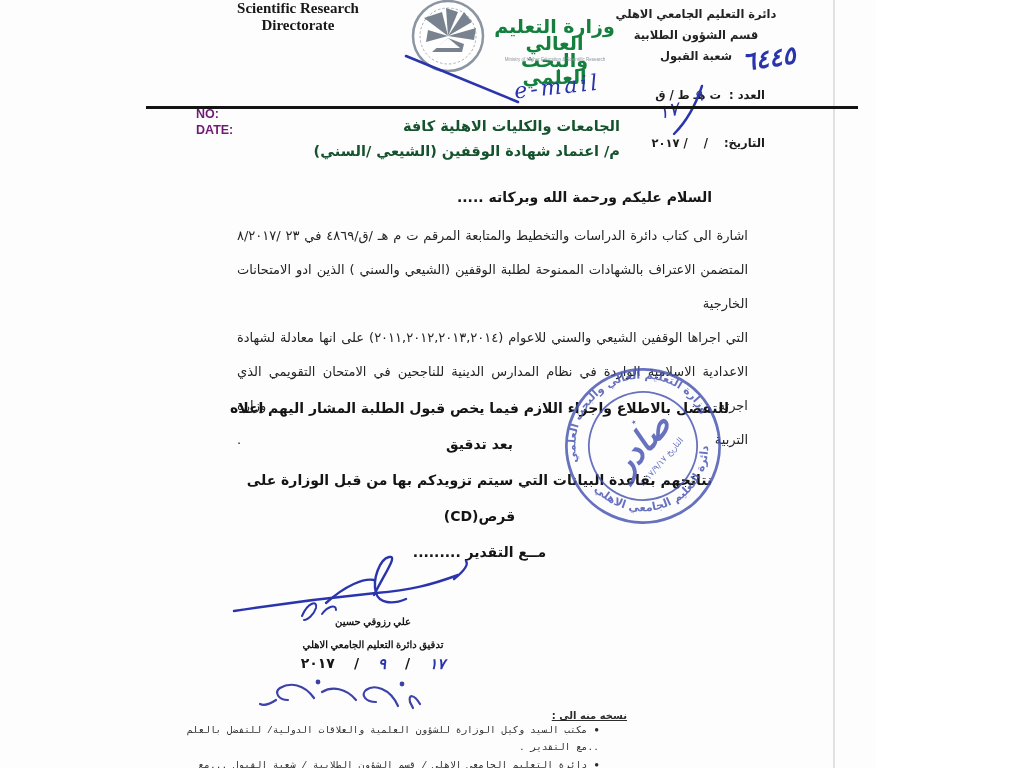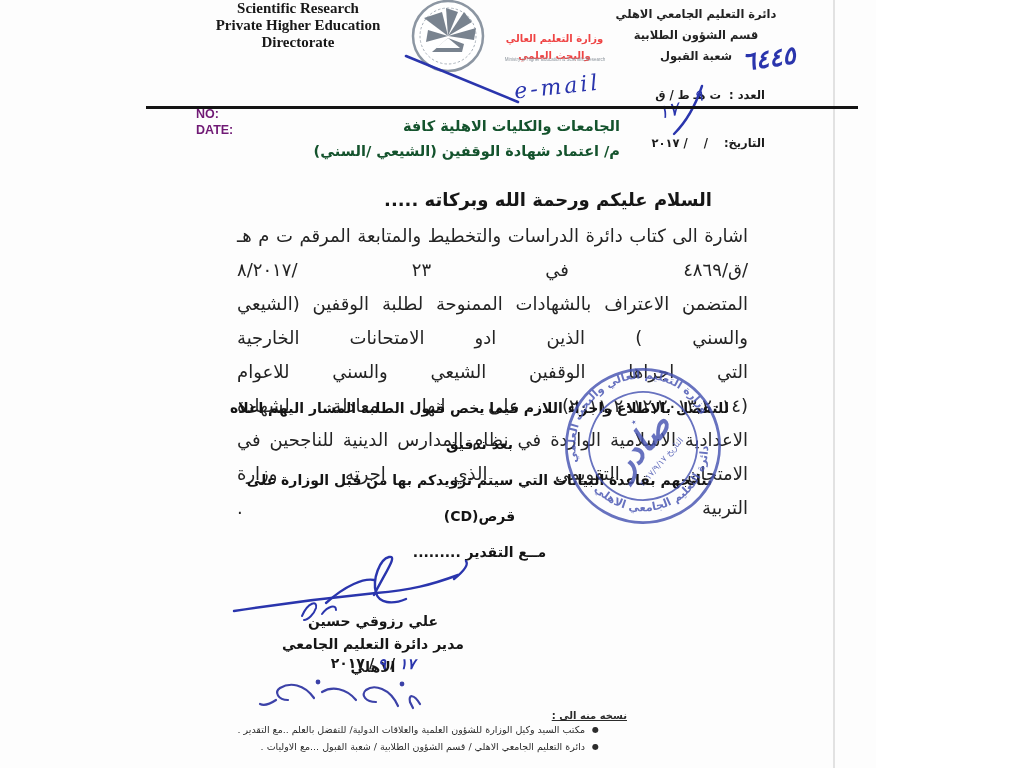--- a/index.html
+++ b/index.html
@@ -8,76 +8,75 @@
   .abs{position:absolute;}
   
   .page-edge{left:833px;top:0;width:2px;height:768px;background:#e2e2e2;}
   
   .en-head{left:183px;top:0;width:230px;text-align:center;
            font-family:"Liberation Serif",serif;font-weight:700;font-size:15px;line-height:17px;color:#181818;}
   .no-date{left:196px;top:70px;font-family:"Liberation Sans",sans-serif;font-weight:700;
            font-size:12.5px;line-height:16px;color:#701a75;margin-top:36px;}
   
   .logo-wrap{left:398px;top:0;width:215px;height:70px;}
-  .logo-title{left:492px;top:30px;width:125px;text-align:center;direction:rtl;
-              font-size:10px;font-weight:700;line-height:17px;color:#ef4444;}
+  .logo-title{left:492px;top:18px;width:125px;text-align:center;direction:rtl;
+              font-size:19px;font-weight:700;line-height:17px;color:#15803d;}
   .logo-sub{left:490px;top:57px;width:130px;text-align:center;font-size:4.5px;color:#8d959d;
             font-family:"Liberation Sans",sans-serif;}
   
   .ar-head{left:612px;top:4px;width:168px;text-align:center;direction:rtl;
            font-size:11.5px;font-weight:600;line-height:21px;color:#222;}
   .num-block{left:640px;top:55px;width:125px;direction:rtl;text-align:right;
              font-size:11.5px;font-weight:700;line-height:16px;color:#1b1b1b;white-space:pre;}
   
   .hw{color:#2a35ad;font-family:"DejaVu Serif",serif;font-style:italic;}
   .hw-num{left:742px;top:44px;font-size:25px;font-weight:600;transform:rotate(-8deg);}
   .hw-month{left:694px;top:86px;font-size:16px;transform:rotate(-10deg);}
   .hw-day{left:658px;top:99px;font-size:19px;transform:rotate(-12deg);}
   .hw-email{left:514px;top:74px;font-size:22px;letter-spacing:3px;transform:rotate(-6deg);}
   
   .rule{left:146px;top:106px;width:712px;height:3px;background:#141414;}
   
   .recipient{left:230px;top:114px;width:390px;text-align:right;direction:rtl;
              font-size:14.5px;font-weight:700;line-height:25px;color:#14532d;}
   .greeting{left:0;top:189px;width:712px;text-align:right;direction:rtl;
-            font-size:18px;font-weight:700;color:#161616;}
-  
-  .body-par{left:237px;top:219px;width:511px;direction:rtl;font-size:18px;line-height:34px;color:#242424;}
+            font-size:14px;font-weight:700;color:#161616;}
+  
+  .body-par{left:237px;top:219px;width:511px;direction:rtl;font-size:13px;line-height:34px;color:#242424;}
   .body-par .jline{text-align:justify;text-align-last:justify;}
   
   .request{left:227px;top:390px;width:505px;direction:rtl;text-align:center;
            font-size:14px;font-weight:700;line-height:36px;color:#141414;}
   
   .stamp{left:553px;top:356px;width:180px;height:180px;transform:rotate(-21deg);opacity:.82;}
   
   .sig-flourish{left:226px;top:553px;width:250px;height:75px;}
   .sig-mark{left:298px;top:596px;width:44px;height:30px;}
   .sig-block{left:258px;top:610px;width:230px;text-align:center;direction:rtl;
-             font-size:14px;font-weight:700;line-height:23px;color:#161616;}
-  .sig-date{left:258px;top:655px;width:230px;display:flex;justify-content:center;gap:4px;
+             font-size:10px;font-weight:700;line-height:23px;color:#161616;font-family:Liberation Serif, serif;}
+  .sig-date{left:258px;top:655px;width:230px;display:flex;justify-content:center;gap:19px;
             direction:ltr;font-size:14px;font-weight:700;color:#161616;}
   .sig-date .hwd{font-weight:600;font-size:15px;}
   .sig2{left:256px;top:674px;width:175px;height:44px;}
   
   .footer{right:249px;top:710px;width:460px;direction:rtl;text-align:right;color:#2c2c2c;}
   .footer .copy-to{font-size:10px;font-weight:700;text-decoration:underline;}
-  .footer .item{font-size:9.5px;line-height:17px;padding-right:28px;}
+  .footer .item{font-size:9.5px;line-height:17px;padding-right:28px;font-family:Liberation Mono, monospace;}
   .footer .bullet{display:inline-block;margin-left:7px;font-size:8px;vertical-align:1px;}
   svg{display:block;}
 </style>
 </head>
 <body>
 
 <div class="page">
 
   <div class="abs page-edge"></div>
 
   <div class="abs en-head">
     <div>Scientific Research</div>
-    <div>Private Higher Education</div>
     <div>Directorate</div>
   </div>
 
   <div class="abs no-date">
     <div>NO:</div>
     <div>DATE:</div>
   </div>
 
   <div class="abs logo-wrap">
     <svg width="96" height="74" viewBox="0 0 96 74">
@@ -174,21 +173,21 @@
   </svg>
   <svg class="abs sig-mark" viewBox="0 0 44 30">
     <g fill="none" stroke="#2a35ad" stroke-width="2" stroke-linecap="round">
       <path d="M4 20 C10 6 20 4 18 12 C16 18 10 24 6 24"></path>
       <path d="M24 18 C30 10 38 8 38 14"></path>
     </g>
   </svg>
 
   <div class="abs sig-block">
     <div>علي رزوقي حسين</div>
-    <div>مدير دائرة التعليم الجامعي الاهلي</div>
+    <div>تدقيق دائرة التعليم الجامعي الاهلي</div>
   </div>
   <div class="abs sig-date">
     <span>٢٠١٧</span>
     <span>/</span>
     <span class="hw hwd">٩</span>
     <span>/</span>
     <span class="hw hwd">١٧</span>
   </div>
 
   <svg class="abs sig2" viewBox="0 0 175 44">

